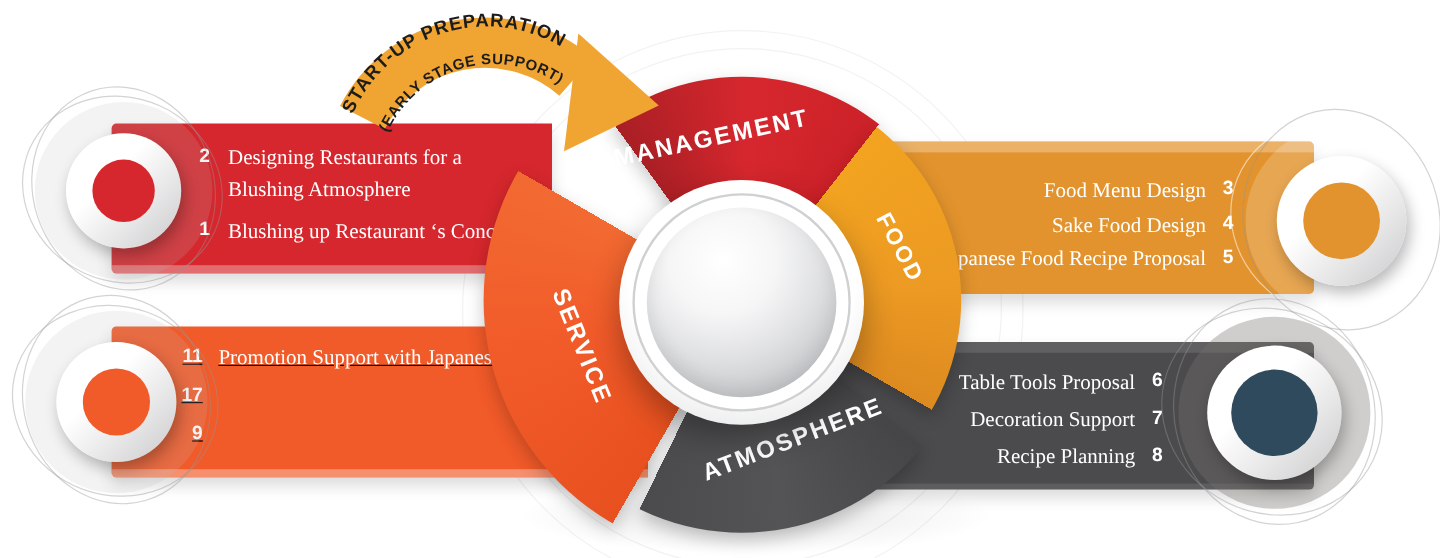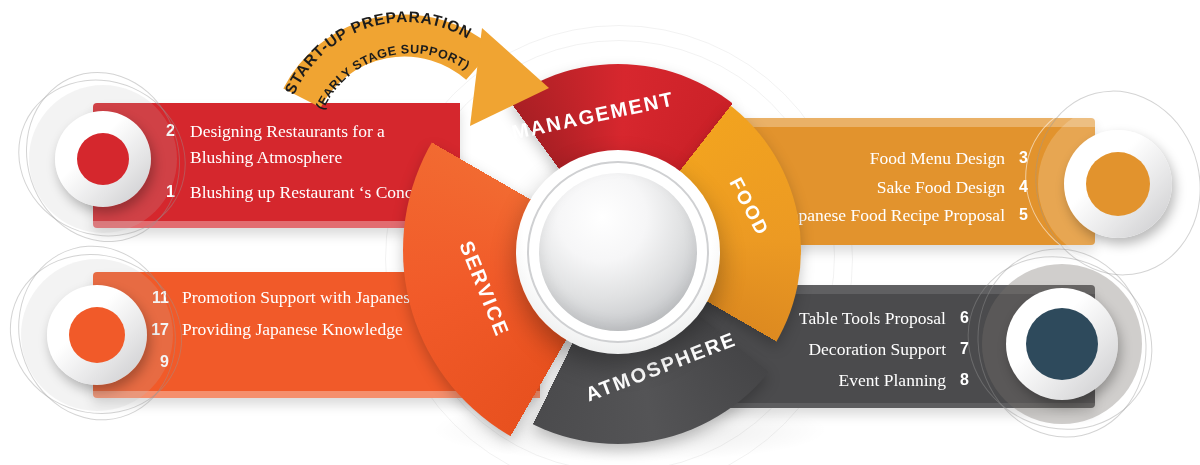--- a/index.html
+++ b/index.html
@@ -9,21 +9,21 @@
   
   .faint-arc{position:absolute;border-radius:50%;border:1px solid rgba(90,90,90,0.08);z-index:0;}
   .wheel-shadow{position:absolute;left:430px;top:398px;width:400px;height:64px;border-radius:50%;
     background:radial-gradient(ellipse at center,rgba(0,0,0,0.10) 0%,rgba(0,0,0,0.0) 70%);z-index:0;}
 
   
   .banner{position:absolute;z-index:2;box-shadow:0 7px 12px rgba(0,0,0,0.14);}
   .banner .strip-b{position:absolute;left:0;right:0;bottom:0;height:7px;background:rgba(255,255,255,0.32);}
   .banner .strip-t{position:absolute;left:0;right:0;top:0;height:9px;background:rgba(255,255,255,0.28);}
   .b-topleft{left:93px;top:103px;width:367px;height:125px;background:#d5272d;border-radius:4px 0 0 4px;}
-  .b-botleft{left:93px;top:272px;width:447px;height:126px;background:#f15a29;border-radius:4px 0 0 4px;}
+  .b-botleft{left:93px;top:272px;width:447px;height:126px;background:#f15a29;border-radius:4px 0 0 4px;text-decoration:underline;}
   .b-topright{left:718px;top:118px;width:377px;height:127px;background:#e2932d;border-radius:0 4px 4px 0;}
   .b-botright{left:650px;top:285px;width:445px;height:123px;background:#4b4b4d;border-radius:0 4px 4px 0;}
 
   .rows{position:relative;height:100%;display:flex;flex-direction:column;justify-content:flex-start;}
   .row{display:flex;align-items:flex-start;color:#ffffff;}
   .num{font-family:"Liberation Sans",sans-serif;font-weight:bold;font-size:16px;line-height:26px;}
   .txt{font-family:"Liberation Serif",serif;font-size:17.5px;line-height:26px;}
   
   .b-topleft .rows{padding:15px 0 0 48px;}
   .b-topleft .num{width:34px;text-align:right;margin-right:15px;}
@@ -106,21 +106,20 @@
   </div>
 
   <div class="banner b-botleft">
     <div class="rows">
       <div class="row">
         <span class="num">11</span>
         <span class="txt" style="width:330px;">Promotion Support with Japanese Tools</span>
       </div>
       <div class="row">
         <span class="num">17</span>
-        <span class="txt">Providing Japanese Knowledge</span>
       </div>
       <div class="row">
         <span class="num">9</span>
       </div>
     </div>
     <div class="strip-b"></div>
   </div>
 
   <div class="banner b-topright">
     <div class="strip-t"></div>
@@ -145,21 +144,21 @@
     <div class="rows">
       <div class="rowR">
         <span class="txt">Table Tools Proposal</span>
         <span class="num">6</span>
       </div>
       <div class="rowR">
         <span class="txt">Decoration Support</span>
         <span class="num">7</span>
       </div>
       <div class="rowR">
-        <span class="txt">Event Planning</span>
+        <span class="txt">Recipe Planning</span>
         <span class="num">8</span>
       </div>
     </div>
     <div class="strip-b" style="background:rgba(255,255,255,0.10);height:5px;"></div>
   </div>
 
   <div class="badge" style="left:103px;top:159px;">
     <div class="halo" style="left:-74px;top:-74px;width:148px;height:148px;"></div>
     <div class="swirl" style="left:-86px;top:-78px;width:168px;height:152px;transform:rotate(24deg);"></div>
     <div class="swirl" style="left:-76px;top:-88px;width:150px;height:170px;transform:rotate(-18deg);"></div>

